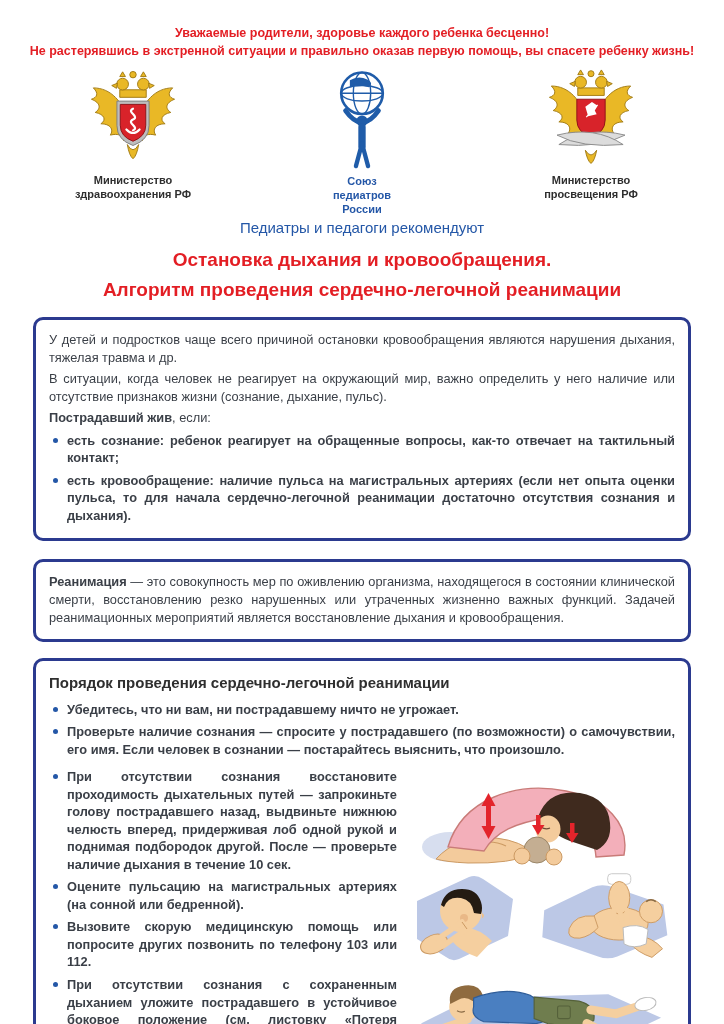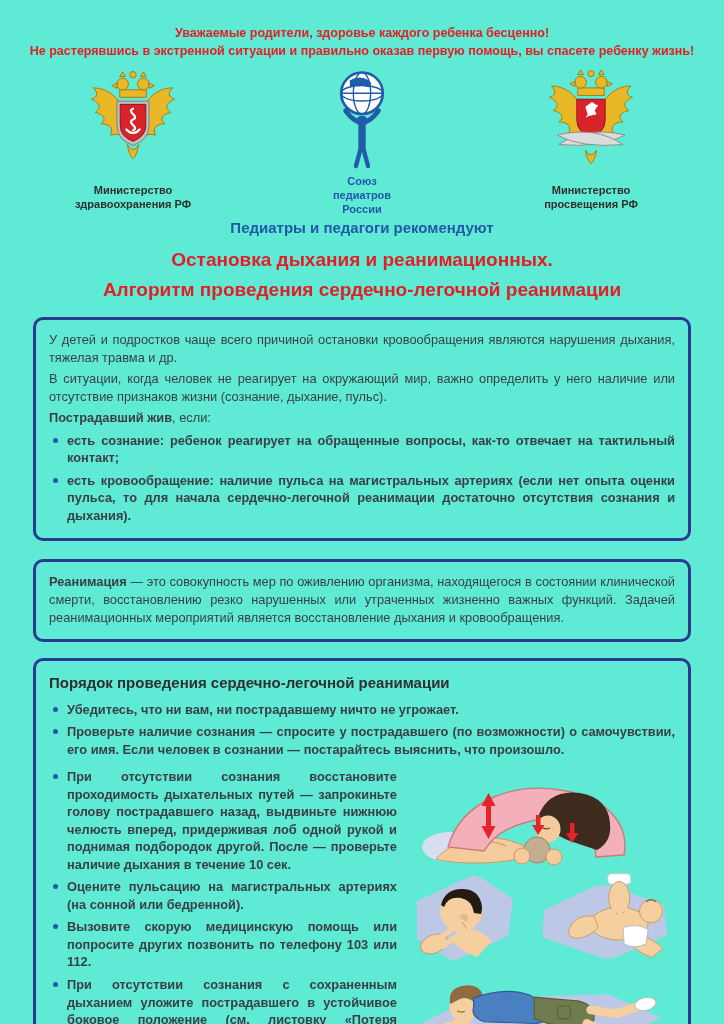--- a/index.html
+++ b/index.html
@@ -1,28 +1,28 @@
 <!DOCTYPE html>
 <html lang="ru"><head>
 <meta charset="utf-8">
 <style>
   html,body{margin:0;padding:0;background:#e9e9e9;}
-  .page{width:724px;height:1024px;margin:0 auto;background:#5eead4;position:relative;
+  .page{width:724px;height:1024px;margin:0 auto;background:#ffffff;position:relative;
         font-family:"Liberation Sans",sans-serif;color:#3a3f47;overflow:hidden;}
   
   .alert{padding-top:25px;text-align:center;color:#e31e24;font-weight:bold;
          font-size:12.5px;line-height:1.4;}
   .logos{display:flex;align-items:flex-start;margin-top:9px;padding:0 24px;}
   .logo-col{display:flex;flex-direction:column;align-items:center;}
   .logo-col.left,.logo-col.right{width:218px;}
   .logo-col.center{flex:1;}
   .logo-caption{font-size:11px;font-weight:bold;text-align:center;line-height:1.3;
-                color:#2f2f2f;margin-top:12px;}
+                color:#2f2f2f;margin-top:2px;}
   .logo-caption.blue{color:#2457a7;margin-top:2px;line-height:1.25;}
-  .subtitle{text-align:center;color:#2457a7;font-weight:bold;font-size:15px;margin-top:3px;}
+  .subtitle{text-align:center;color:#2457a7;font-weight:normal;font-size:15px;margin-top:3px;}
   .main-title{text-align:center;color:#e31e24;font-weight:bold;font-size:19px;
               line-height:1.55;margin-top:9px;}
   
   .box{margin:13px 33px 0;border:3px solid #2b3a8f;border-radius:10px;
        padding:7px 13px 9px;font-size:12.8px;line-height:1.37;}
   .box p{margin:4px 0;text-align:justify;}
   .bullet{display:flex;margin:5px 0;}
   .dot{width:5px;height:5px;border-radius:50%;background:#2457a7;margin:6px 9px 0 4px;flex:none;}
   .bullet-text{flex:1;text-align:justify;font-weight:bold;}
   .box3-title{text-align:left;font-weight:bold;font-size:15px;margin:5px 0 7px;color:#2f2f2f;}
@@ -125,21 +125,21 @@
       <div class="logo-caption">
         <div>Министерство</div>
         <div>просвещения РФ</div>
       </div>
     </div>
   </div>
 
   <div class="subtitle">Педиатры и педагоги рекомендуют</div>
 
   <div class="main-title">
-    <div>Остановка дыхания и реанимационных.</div>
+    <div>Остановка дыхания и кровообращения.</div>
     <div>Алгоритм проведения сердечно-легочной реанимации</div>
   </div>
 
   <div class="box">
     <p>У детей и подростков чаще всего причиной остановки кровообращения являются нарушения дыхания, тяжелая травма и др.</p>
     <p>В ситуации, когда человек не реагирует на окружающий мир, важно определить у него наличие или отсутствие признаков жизни (сознание, дыхание, пульс).</p>
     <p><b>Пострадавший жив</b><span>, если:</span></p>
     <div class="bullet">
       <span class="dot"></span>
       <span class="bullet-text">есть сознание: ребенок реагирует на обращенные вопросы, как-то отвечает на тактильный контакт;</span>

